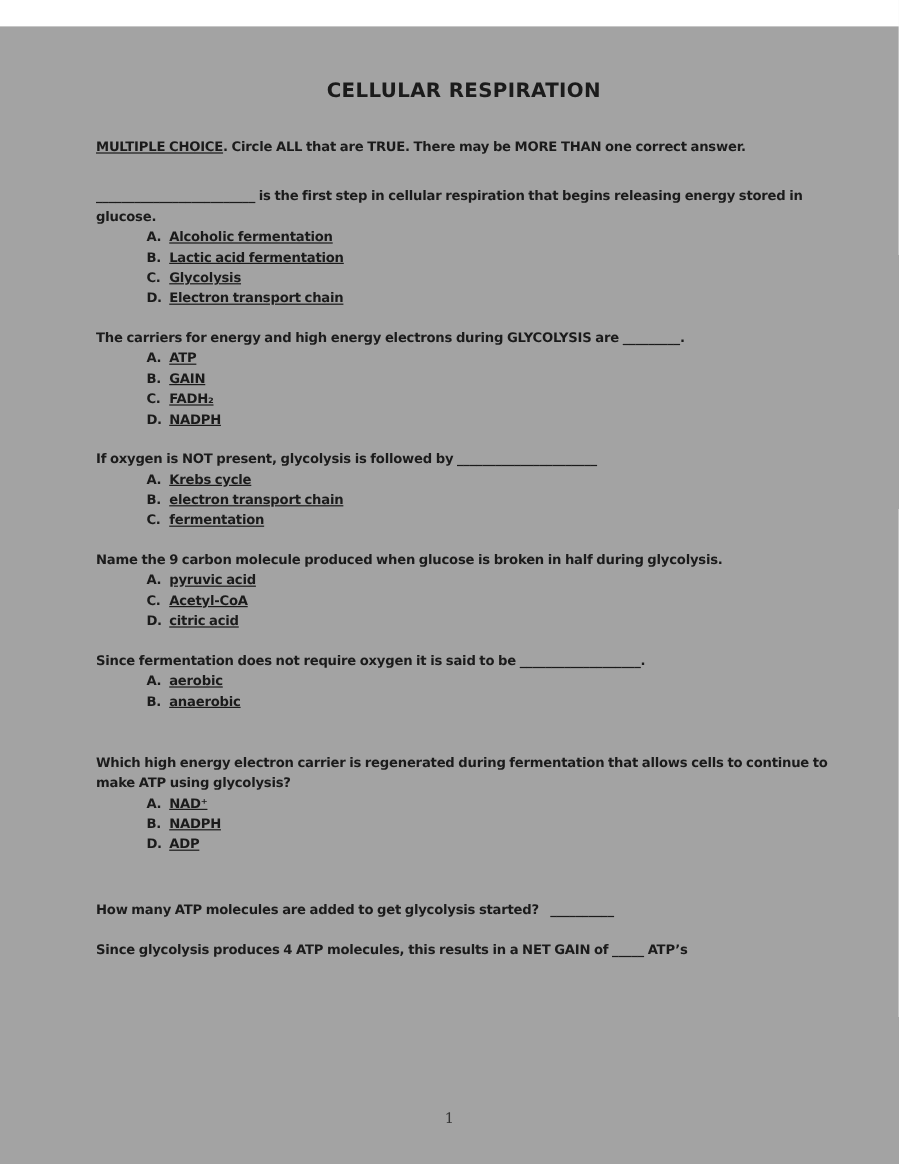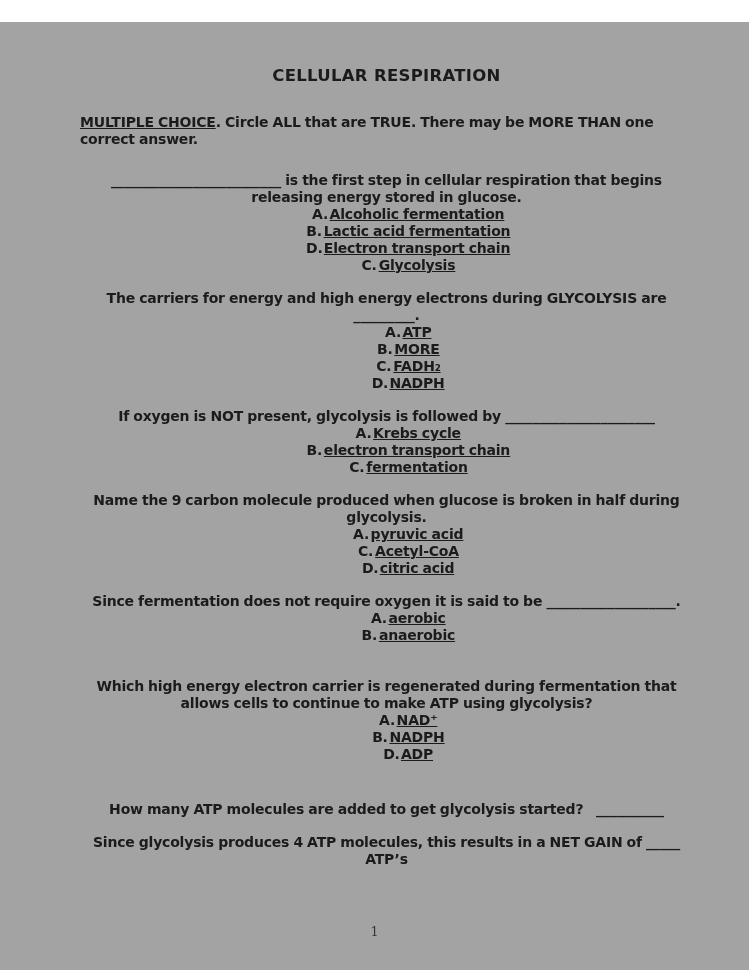--- a/index.html
+++ b/index.html
@@ -24,35 +24,34 @@
   .doc-title {
     margin: 0 0 27px 0;
     font-size: 16.5px;
     line-height: 23px;
     letter-spacing: 0.3px;
     text-align: center;
   }
   .instructions,
   .stem,
   .option {
-    font-size: 14px;
+    font-size: 11px;
     line-height: 17px;
     letter-spacing: -0.2px;
     word-spacing: -0.5px;
   }
   .instructions {
     margin: 0 0 24px 0;
     white-space: pre-wrap;
   }
   .instructions .heading {
     text-decoration: underline;
   }
   .question {
     margin: 0 0 16px 0;
-    text-align: center;
   }
   .question.space-lg { margin-bottom: 34px; }
   .question.space-xl { margin-bottom: 38px; }
   .stem {
     margin: 0;
     white-space: pre-wrap;
   }
   .options {
     padding-left: 42px;
     text-decoration: underline;
@@ -84,30 +83,30 @@
 
     <h1 class="doc-title">CELLULAR RESPIRATION</h1>
 
     <p class="instructions"><span class="heading">MULTIPLE CHOICE</span><span>. Circle ALL that are TRUE. There may be MORE THAN one correct answer.</span></p>
 
     <div class="question">
       <p class="stem">_________________________ is the first step in cellular respiration that begins releasing energy stored in glucose.</p>
       <div class="options">
         <div class="option"><span class="opt-letter">A.</span><span>Alcoholic fermentation</span></div>
         <div class="option"><span class="opt-letter">B.</span><span>Lactic acid fermentation</span></div>
+        <div class="option"><span class="opt-letter">C.</span><span>Glycolysis</span></div>
         <div class="option"><span class="opt-letter">D.</span><span>Electron transport chain</span></div>
-        <div class="option"><span class="opt-letter">C.</span><span>Glycolysis</span></div>
       </div>
     </div>
 
     <div class="question">
       <p class="stem">The carriers for energy and high energy electrons during GLYCOLYSIS are _________.</p>
       <div class="options">
         <div class="option"><span class="opt-letter">A.</span><span>ATP</span></div>
-        <div class="option"><span class="opt-letter">B.</span><span>MORE</span></div>
+        <div class="option"><span class="opt-letter">B.</span><span>GAIN</span></div>
         <div class="option"><span class="opt-letter">C.</span><span>FADH₂</span></div>
         <div class="option"><span class="opt-letter">D.</span><span>NADPH</span></div>
       </div>
     </div>
 
     <div class="question">
       <p class="stem">If oxygen is NOT present, glycolysis is followed by ______________________</p>
       <div class="options">
         <div class="option"><span class="opt-letter">A.</span><span>Krebs cycle</span></div>
         <div class="option"><span class="opt-letter">B.</span><span>electron transport chain</span></div>

